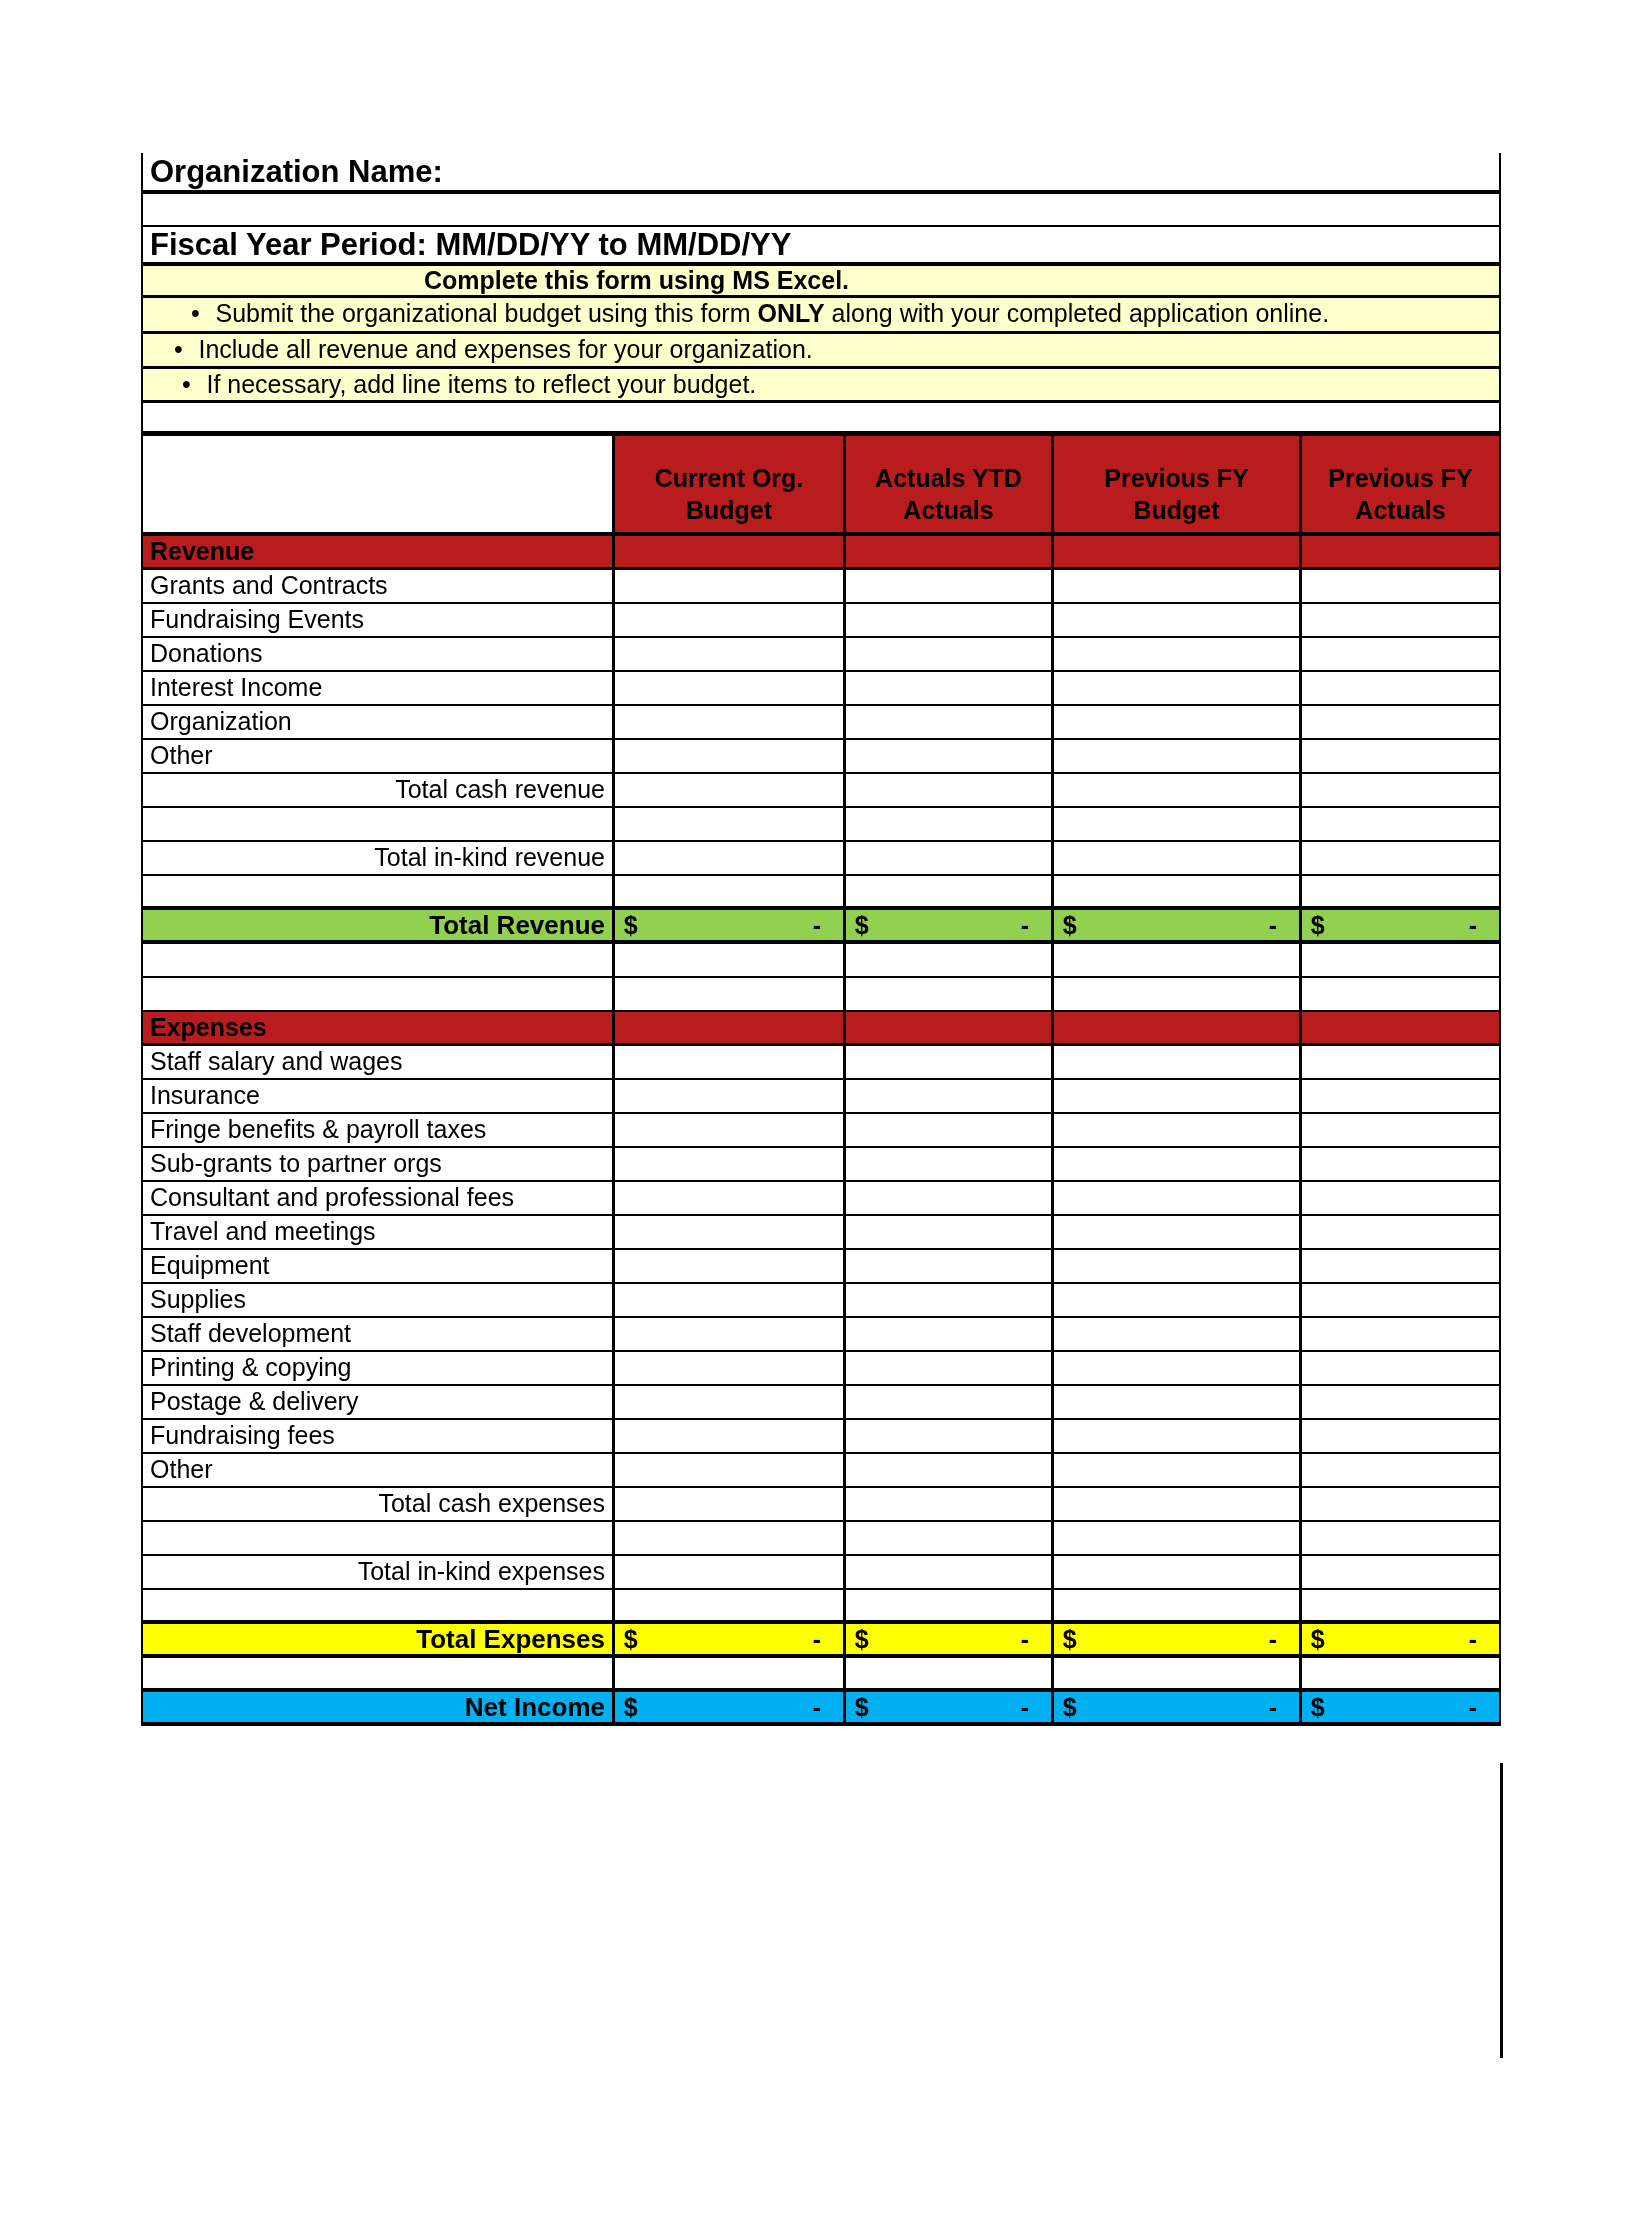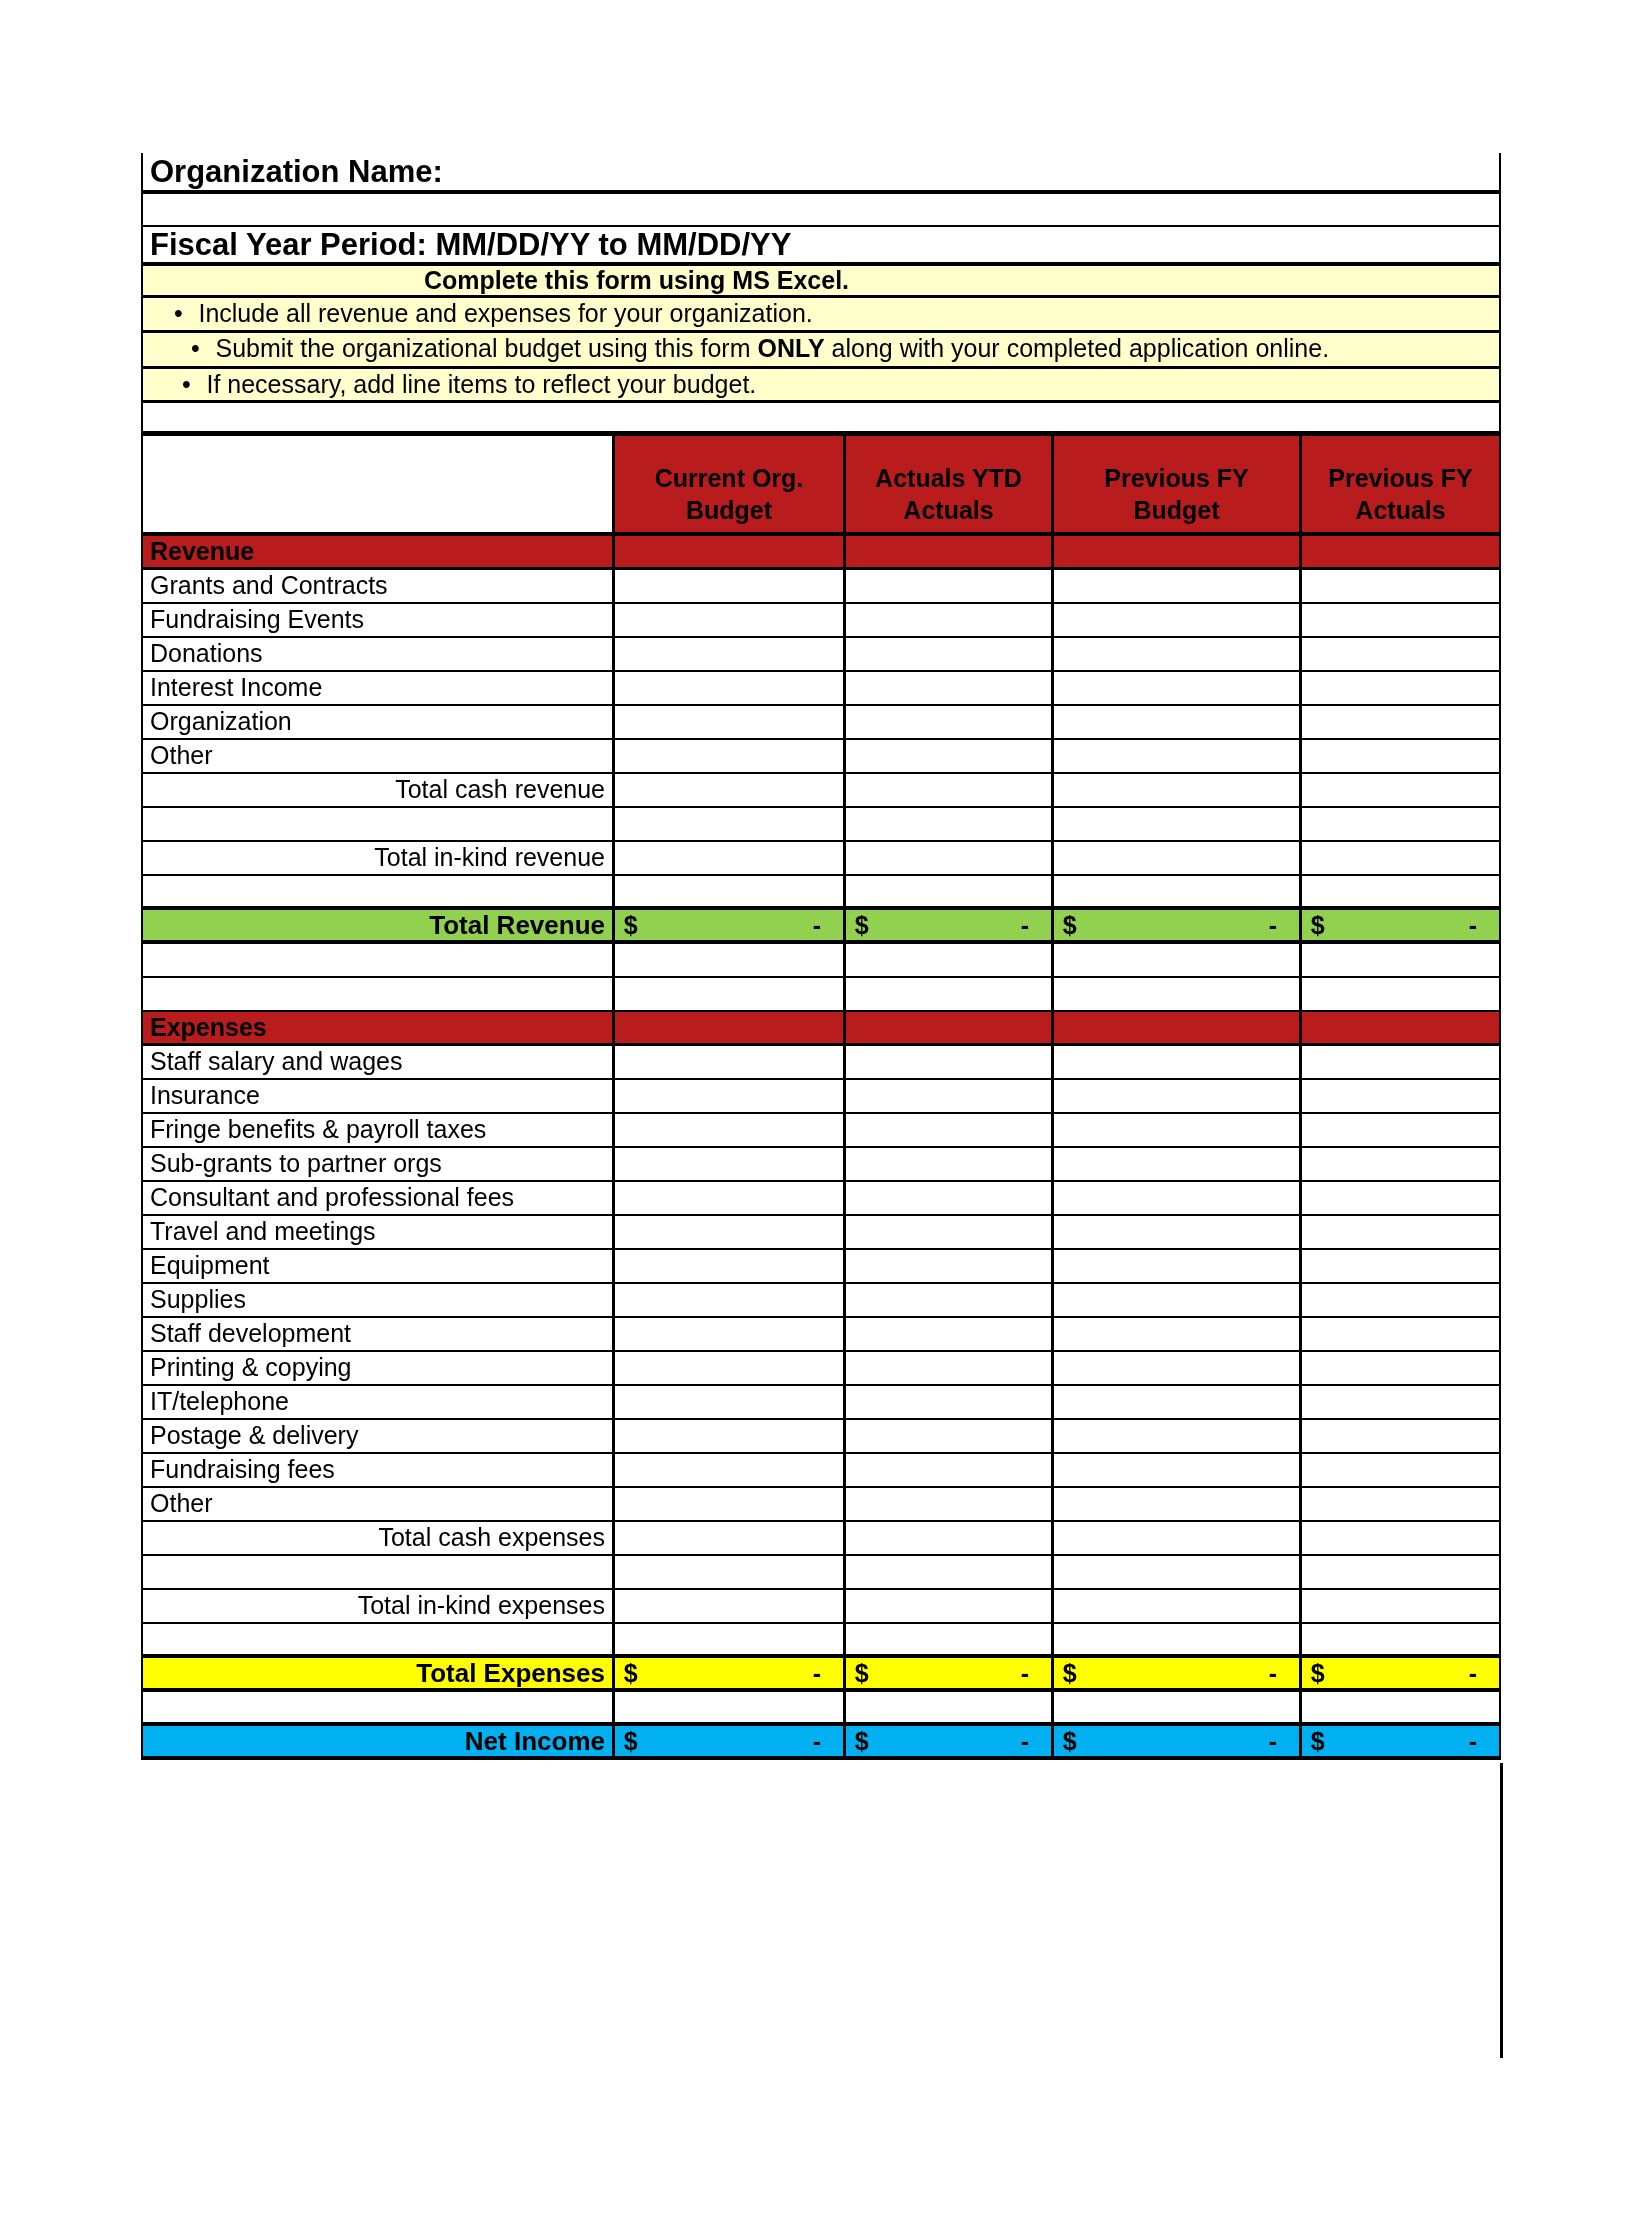--- a/index.html
+++ b/index.html
@@ -73,29 +73,29 @@
     <div class="row r-fiscal bb5">
       <div class="c full big">Fiscal Year Period: MM/DD/YY to MM/DD/YY</div>
     </div>
 
     <div class="row r-note bb4">
       <div class="c full note-bg center-note">
         <span class="inner">Complete this form using MS Excel.</span>
       </div>
     </div>
 
+    <div class="row r-b1 bb4">
+      <div class="c full note-bg bullet-line pl55">
+        <span class="bullet">•</span><span>Submit the organizational budget using this form </span><span class="b">ONLY</span><span> along with your completed application online.</span>
+      </div>
+    </div>
+
     <div class="row r-b2 bb4">
       <div class="c full note-bg bullet-line pl35">
         <span class="bullet">•</span><span>Include all revenue and expenses for your organization.</span>
-      </div>
-    </div>
-
-    <div class="row r-b1 bb4">
-      <div class="c full note-bg bullet-line pl55">
-        <span class="bullet">•</span><span>Submit the organizational budget using this form </span><span class="b">ONLY</span><span> along with your completed application online.</span>
       </div>
     </div>
 
     <div class="row r-b3 bb4">
       <div class="c full note-bg bullet-line pl45">
         <span class="bullet">•</span><span>If necessary, add line items to reflect your budget.</span>
       </div>
     </div>
 
     <div class="row r-blank-b bb6">
@@ -309,27 +309,20 @@
         <div class="c c5 cb"></div>
     </div>
     <div class="row r">
       <div class="c c1 lbl">Printing &amp; copying</div>
       <div class="c c2 cb"></div>
         <div class="c c3 cb"></div>
         <div class="c c4 cb"></div>
         <div class="c c5 cb"></div>
     </div>
     <div class="row r">
-      <div class="c c1 lbl">IT/telephone</div>
-      <div class="c c2 cb"></div>
-        <div class="c c3 cb"></div>
-        <div class="c c4 cb"></div>
-        <div class="c c5 cb"></div>
-    </div>
-    <div class="row r">
       <div class="c c1 lbl">Postage &amp; delivery</div>
       <div class="c c2 cb"></div>
         <div class="c c3 cb"></div>
         <div class="c c4 cb"></div>
         <div class="c c5 cb"></div>
     </div>
     <div class="row r">
       <div class="c c1 lbl">Fundraising fees</div>
       <div class="c c2 cb"></div>
         <div class="c c3 cb"></div>

